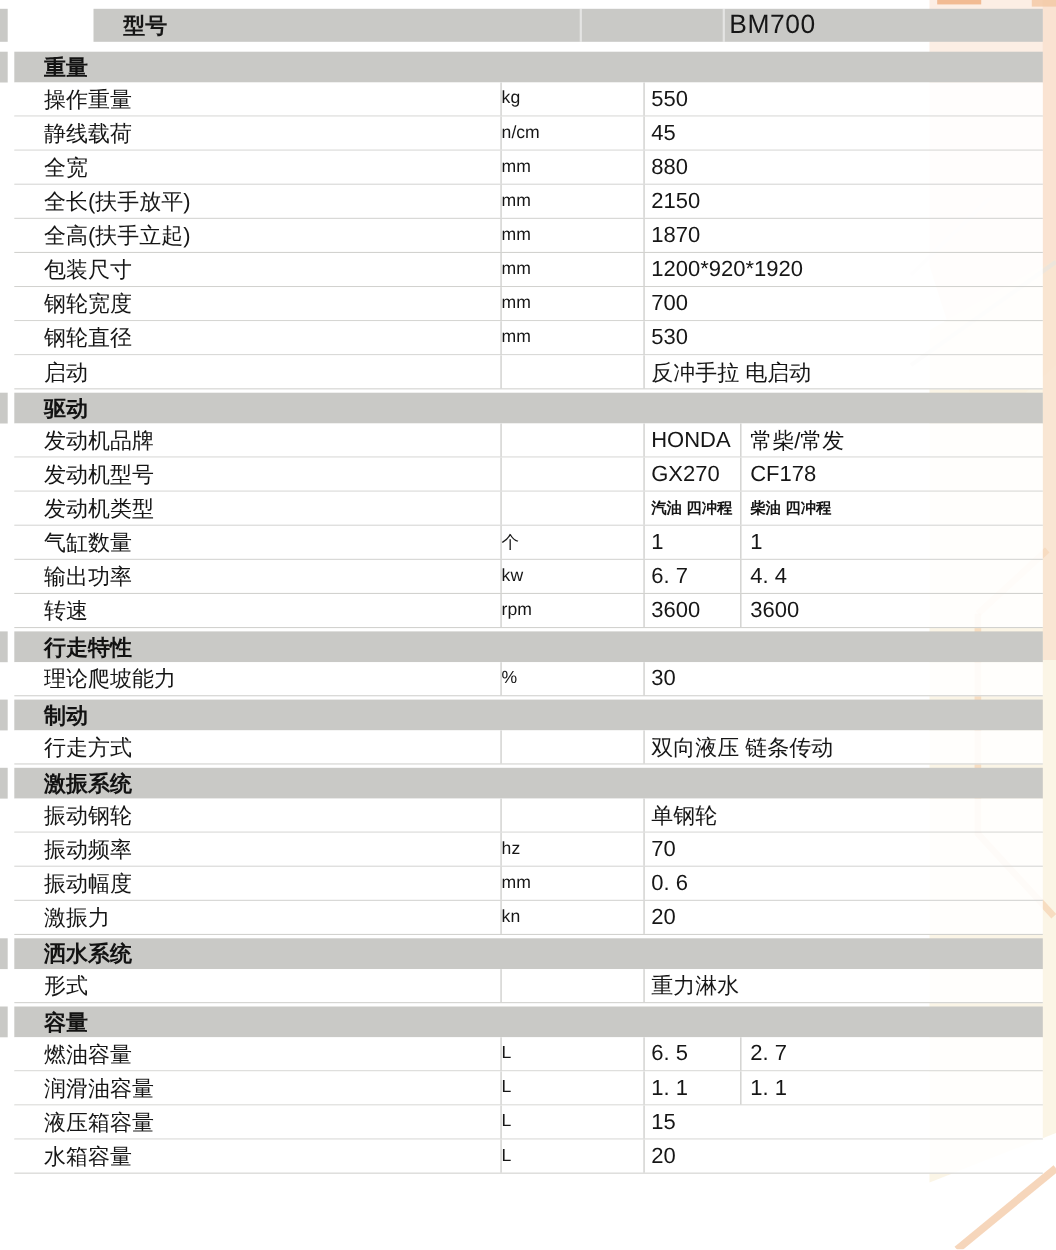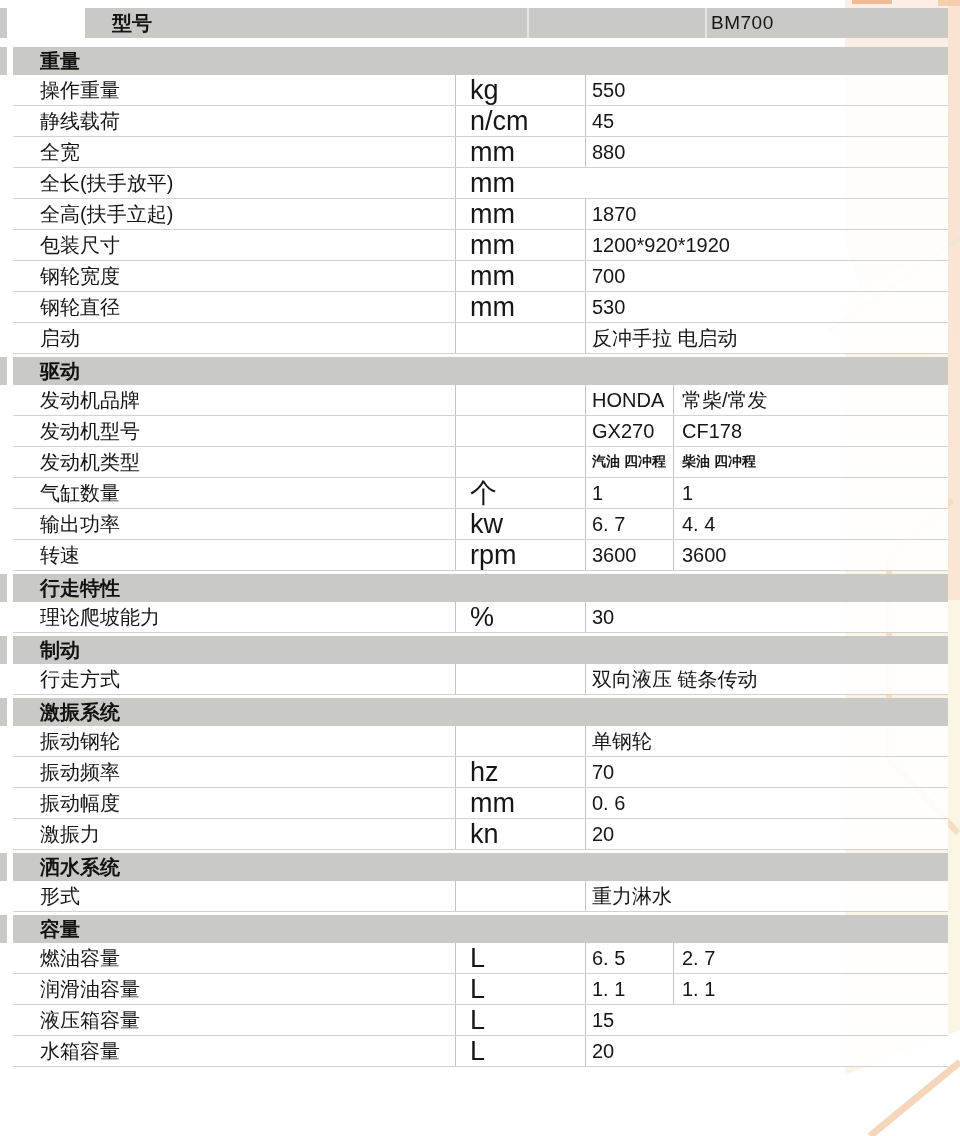--- a/index.html
+++ b/index.html
@@ -28,34 +28,34 @@
   .data-row{display:flex;height:31px;}
   .spacer{width:13px;}
   .rmain{
     flex:1;display:flex;align-items:center;
     background:rgba(255,255,255,0.88);
     border-bottom:1px solid #d2d2cf;
     box-sizing:border-box;
   }
   .c-label{width:442px;box-sizing:border-box;padding-left:27px;
     font-size:20px;font-weight:400;white-space:nowrap;}
-  .c-unit{width:130px;box-sizing:border-box;padding-left:14px;align-self:stretch;
-    display:flex;align-items:center;font-size:27px;border-left:1px solid #c4c4c1;white-space:nowrap;}
+  .c-unit{width:130px;box-sizing:border-box;align-self:stretch;
+    display:flex;align-items:center;font-size:16px;border-left:1px solid #c4c4c1;white-space:nowrap;}
   .c-v1{width:88px;box-sizing:border-box;padding-left:6px;align-self:stretch;
     display:flex;align-items:center;font-size:20px;border-left:1px solid #c4c4c1;white-space:nowrap;}
   .c-v2{flex:1;box-sizing:border-box;padding-left:8px;align-self:stretch;
     display:flex;align-items:center;font-size:20px;border-left:1px solid #c4c4c1;white-space:nowrap;}
   .c-v1.vspan{flex:1;width:auto;}
   .c-v1.small,.c-v2.small{font-size:14px;font-weight:700;letter-spacing:0;}
 
   
   .hrow .c-label{font-weight:700;}
   .hrow .h-unit{width:130px;box-sizing:border-box;align-self:stretch;border-left:2px solid rgba(255,255,255,0.5);}
   .hrow .h-v1{width:92px;box-sizing:border-box;padding-left:4px;align-self:stretch;display:flex;align-items:center;
-    font-size:19px;letter-spacing:0.5px;border-left:2px solid rgba(255,255,255,0.5);margin-left:48px;}
+    font-size:24px;letter-spacing:0.5px;border-left:2px solid rgba(255,255,255,0.5);}
   .hrow .h-v2{flex:1;box-sizing:border-box;padding-left:8px;align-self:stretch;display:flex;align-items:center;
     font-size:20px;letter-spacing:0.5px;border-left:4px solid rgba(255,255,255,0.92);}
 </style>
 </head>
 <body>
 
 <div id="screen">
 
   <div class="bg-art">
     <svg width="960" height="1136" viewBox="0 0 960 1136" xmlns="http://www.w3.org/2000/svg">
@@ -116,20 +116,21 @@
             <div class="c-label">全宽</div>
             <div class="c-unit">mm</div>
             <div class="c-v1 vspan">880</div>
           </div>
         </div>
         <div class="data-row">
           <div class="spacer"></div>
           <div class="rmain">
             <div class="c-label">全长(扶手放平)</div>
             <div class="c-unit">mm</div>
+            <div class="c-v1 vspan">2150</div>
           </div>
         </div>
         <div class="data-row">
           <div class="spacer"></div>
           <div class="rmain">
             <div class="c-label">全高(扶手立起)</div>
             <div class="c-unit">mm</div>
             <div class="c-v1 vspan">1870</div>
           </div>
         </div>

